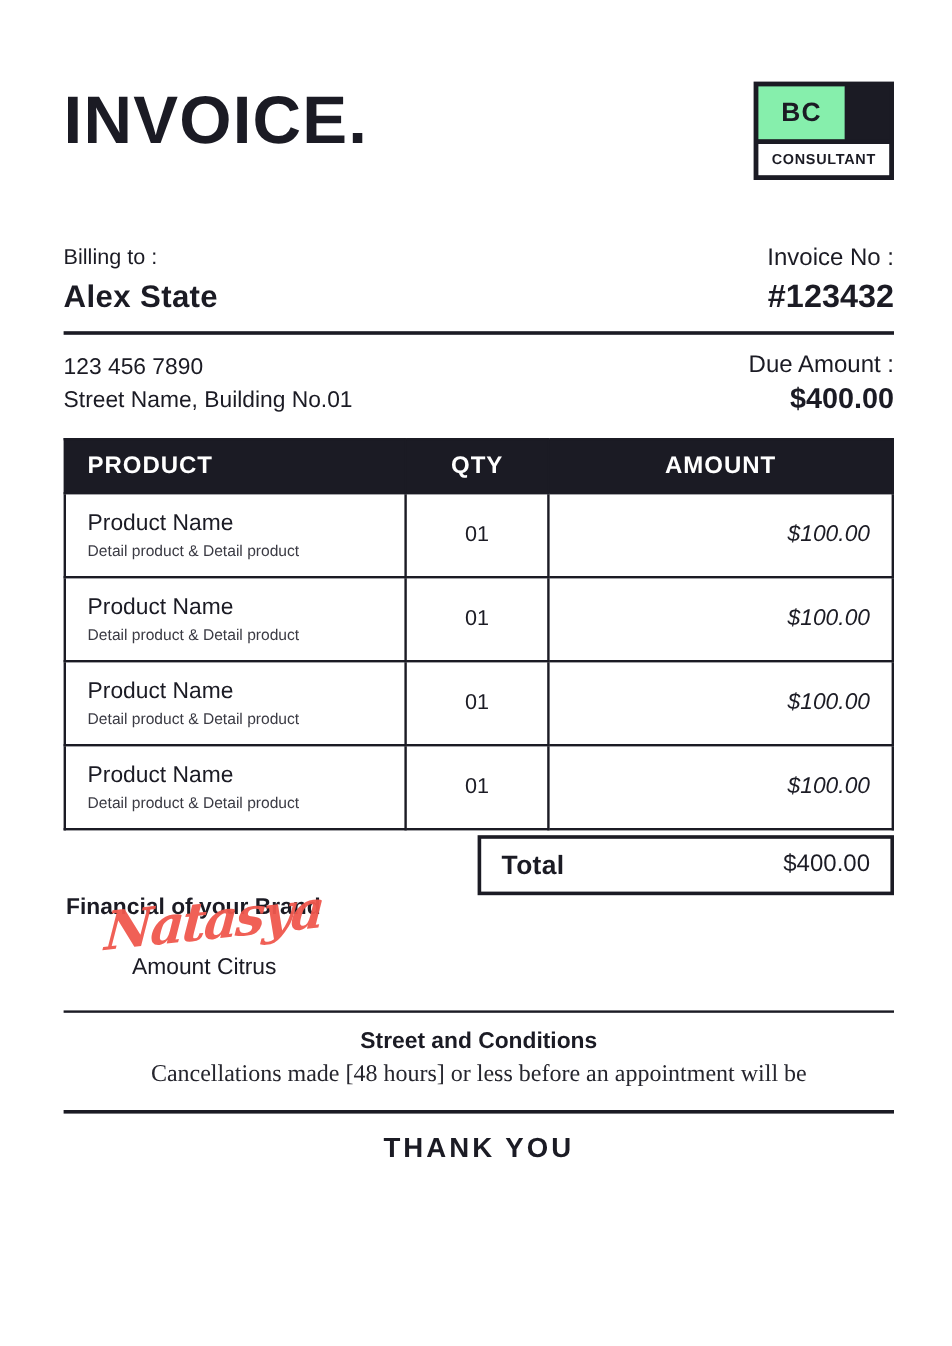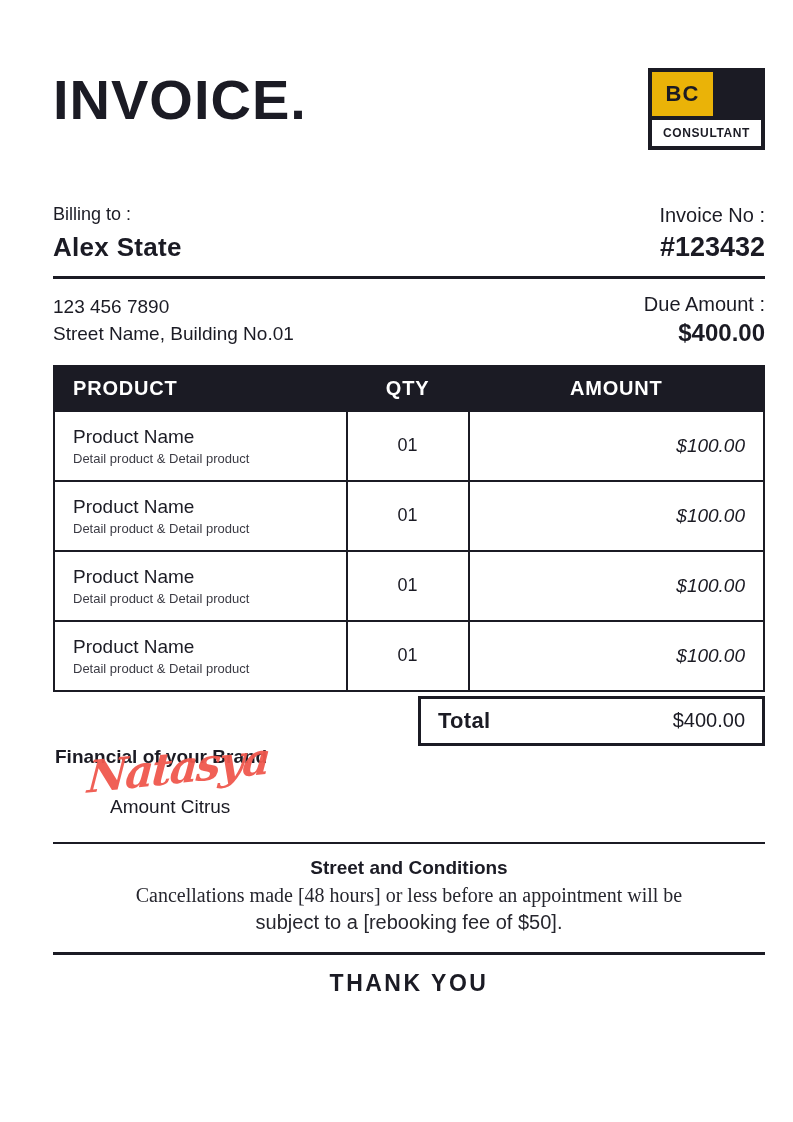--- a/index.html
+++ b/index.html
@@ -4,29 +4,29 @@
 <style>
   * { box-sizing: border-box; }
   html, body { margin: 0; padding: 0; }
   body {
     width: 793px; height: 1122px;
     background: #ffffff;
     font-family: "Liberation Sans", sans-serif;
     color: #1b1b24;
     overflow: hidden;
   }
-  .page { padding: 16px 28px 0 53px; }
+  .page { padding: 16px 48px 0 53px; }
 
   
   .header { margin-top: 52px; display: flex; justify-content: space-between; align-items: flex-start; }
   .title { font-size: 56px; font-weight: 800; letter-spacing: 1px; line-height: 1; margin-top: 4px; }
 
   .logo { width: 117px; height: 82px; background: #1b1b24; padding: 4px; }
   .logo-top { display: flex; height: 44px; }
-  .logo-bc { background: #eab308; width: 61px; display: flex; align-items: center; justify-content: center;
+  .logo-bc { background: #86efac; width: 72px; display: flex; align-items: center; justify-content: center;
              font-weight: 700; font-size: 22px; letter-spacing: 1px; }
   .logo-dark { flex: 1; background: #1b1b24; }
   .logo-bottom { margin-top: 4px; background: #fff; height: 26px; display: flex; align-items: center;
                  justify-content: center; font-weight: 700; font-size: 12px; letter-spacing: 0.6px; }
 
   
   .billing-row { margin-top: 54px; display: flex; justify-content: space-between; align-items: flex-start; }
   .billing-label { font-size: 18px; }
   .billing-name { font-size: 26px; font-weight: 700; letter-spacing: 0.3px; margin-top: 7px; }
   .meta-right { text-align: right; }
@@ -186,19 +186,18 @@
   <div class="signature">
     <div class="brand-line">Financial of your Brand</div>
     <div class="script">Natasya</div>
     <div class="signer">Amount Citrus</div>
   </div>
 
   <div class="rule rule-1"></div>
   <div class="terms">
     <div class="terms-heading">Street and Conditions</div>
     <div class="terms-line first">Cancellations made [48 hours] or less before an appointment will be</div>
-    <div class="terms-line">subject to a [rebooking fee of $50].</div>
   </div>
   <div class="rule rule-2"></div>
 
   <div class="thank-you">THANK YOU</div>
 
 </div>
 
 </body></html>

